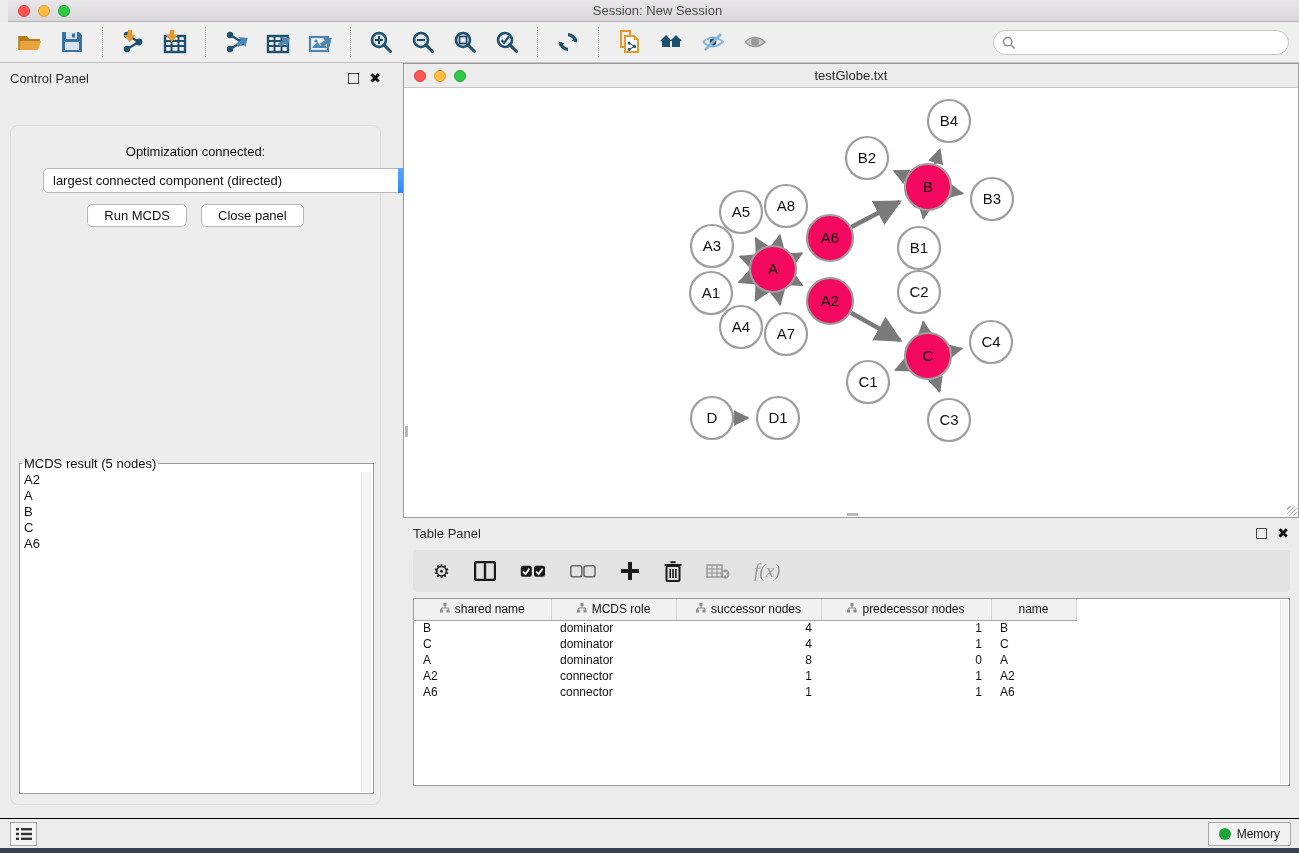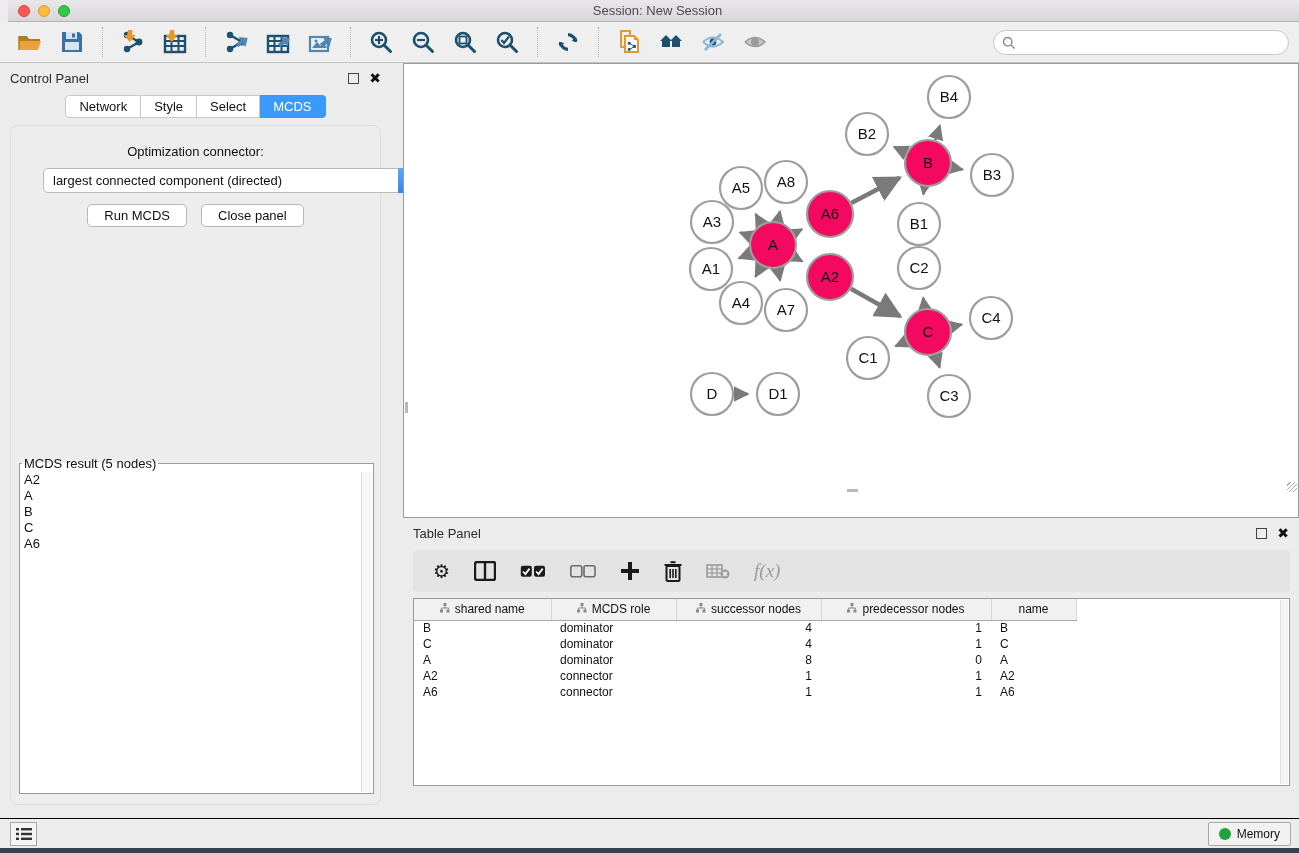--- a/index.html
+++ b/index.html
@@ -278,28 +278,22 @@
 </div>
 
 <div class="control-panel">
   <div class="panel-header">
     <span class="ph-title">Control Panel</span>
     <span class="panel-controls">
       <span class="float-glyph"></span>
       <span class="close-glyph">✖</span>
     </span>
   </div>
-  <div class="seg-tabs" id="cp-tabs">
-      <span class="seg-tab">Network</span>
-      <span class="seg-tab">Style</span>
-      <span class="seg-tab">Select</span>
-      <span class="seg-tab selected">MCDS</span>
-    </div>
   <div class="cp-inner">
-    <div class="opt-label">Optimization connector:</div>
+    <div class="opt-label">Optimization connected:</div>
     <div class="mac-select">
       <span class="sel-text">largest connected component (directed)</span>
       <span class="stepper">
         <svg width="9" height="14" viewBox="0 0 9 14">
           <path d="M1.3 5 L4.5 1.6 L7.7 5" fill="none" stroke="#fff" stroke-width="1.6" stroke-linecap="round" stroke-linejoin="round"></path>
           <path d="M1.3 9 L4.5 12.4 L7.7 9" fill="none" stroke="#fff" stroke-width="1.6" stroke-linecap="round" stroke-linejoin="round"></path>
         </svg>
       </span>
     </div>
     <div class="cp-buttons">
@@ -314,20 +308,28 @@
           <div>B</div>
           <div>C</div>
           <div>A6</div>
         </div>
       <div class="result-scroll"></div>
     </fieldset>
   </div>
 </div>
 
 <div class="net-window">
+  <div class="net-titlebar">
+    <div class="lights">
+      <span class="light red"></span>
+      <span class="light yellow"></span>
+      <span class="light green"></span>
+    </div>
+    <span class="title">testGlobe.txt</span>
+  </div>
   <div class="net-canvas">
     <svg id="net-svg" width="894" height="429" viewBox="0 0 894 429">
         <defs>
     <marker id="arr" markerWidth="7" markerHeight="7" refX="5.4" refY="3" orient="auto" markerUnits="strokeWidth">
       <path d="M0,0 L6,3 L0,6 z" fill="#7a7a7a"></path>
     </marker>
         </defs>
         <line x1="357.25116583901666" y1="160.07238915074845" x2="351.68604270122916" y2="150.15951356156444" stroke="#7a7a7a" stroke-width="2.6" marker-end="url(#arr)"></line>
         <line x1="373.8501966894689" y1="157.4952006587279" x2="375.93725413816395" y2="147.38099917659014" stroke="#7a7a7a" stroke-width="2.6" marker-end="url(#arr)"></line>
         <line x1="346.543265126549" y1="172.53270652312503" x2="336.0709185918138" y2="168.5841168460937" stroke="#7a7a7a" stroke-width="2.6" marker-end="url(#arr)"></line>

